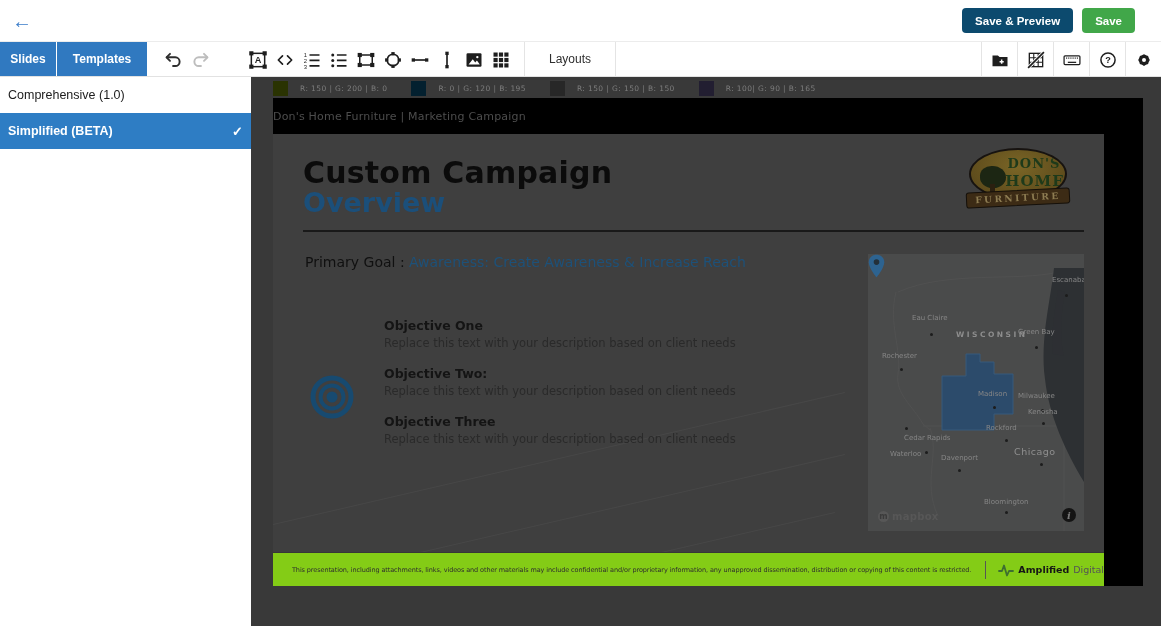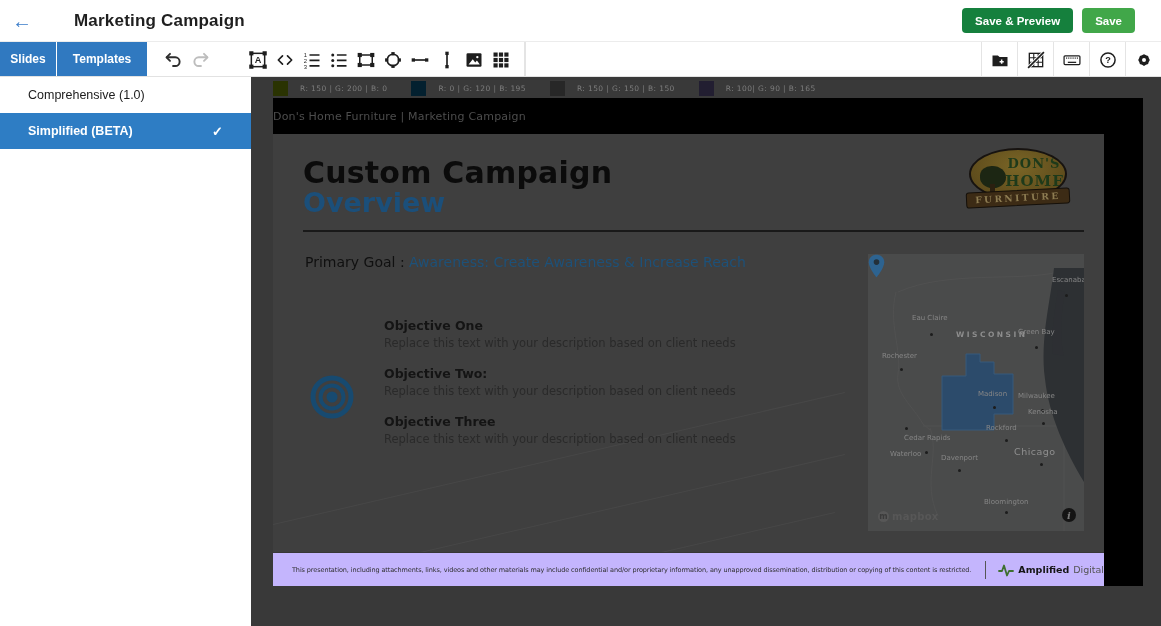--- a/index.html
+++ b/index.html
@@ -7,21 +7,21 @@
     font-family:"Liberation Sans",sans-serif}
   
   .app-header{position:absolute;left:0;top:0;width:1161px;height:42px;background:#fff;
     border-bottom:1px solid #ececec;display:flex;align-items:center;z-index:10}
   .back-btn{width:44px;height:42px;border:none;background:none;color:#3a7cc9;font-size:20px;
     font-weight:bold;cursor:pointer;line-height:42px}
   .app-title{font-size:17px;font-weight:700;color:#1f1f1f;margin-left:30px;letter-spacing:.2px}
   .header-actions{margin-left:auto;margin-right:26px;display:flex;gap:9px}
   .btn{height:25px;padding:0 13px;border:none;border-radius:4px;color:#fff;font-size:11.5px;
     font-weight:700;font-family:"Liberation Sans",sans-serif;cursor:pointer}
-  .btn-blue{background:#15803d}
+  .btn-blue{background:#0c4a6e}
   .btn-green{background:#41a749}
   
   .toolbar{position:absolute;left:0;top:42px;width:1161px;height:35px;background:#fff;
     border-bottom:1px solid #e2e2e2;display:flex;align-items:stretch;z-index:9}
   .tab{color:#fff;font-size:12px;font-weight:700;display:flex;align-items:center;
     justify-content:center;background:#3079c0;cursor:pointer}
   .tab-slides{width:56px}
   .tab-templates{width:90px;margin-left:1px}
   .tool-btn{width:27px;height:35px;border:none;background:none;display:flex;align-items:center;
     justify-content:center;cursor:pointer}
@@ -29,21 +29,21 @@
   .icon-group{display:flex;margin-left:30px}
   .tb-sep{width:1px;background:#e4e4e4;height:35px}
   .layouts-cell{width:90px;display:flex;align-items:center;justify-content:center;
     font-size:12px;color:#2e2e2e;cursor:pointer;border:none;background:none}
   .tb-right{margin-left:auto;display:flex}
   .tb-cell{width:36px;height:35px;border:none;border-left:1px solid #e4e4e4;background:none;
     display:flex;align-items:center;justify-content:center;cursor:pointer}
   .tool-btn svg,.tb-cell svg{display:block}
   
   .sidebar{position:absolute;left:0;top:77px;width:251px;height:549px;background:#fff;z-index:8}
-  .side-item{height:36px;display:flex;align-items:center;padding:0 28px;font-size:12.5px;
+  .side-item{height:36px;display:flex;align-items:center;padding:0 8px;font-size:12.5px;
     color:#1c1c1c;cursor:pointer}
   .side-item.selected{background:#2e7dc4;color:#fff;font-weight:700}
   .side-check{margin-left:auto;font-size:13px}
   
   .canvas{position:absolute;left:251px;top:77px;width:910px;height:549px;background:#393939;
     overflow:hidden}
   .swatch-row{position:absolute;left:22px;top:3px;height:16px;display:flex;align-items:center}
   .swatch-item{display:flex;align-items:center;margin-right:24px}
   .swatch-box{width:15px;height:15px;margin-right:12px;flex:none}
   .swatch-label{font-family:"DejaVu Sans",sans-serif;font-size:7.5px;color:#7d7d7d;
@@ -97,37 +97,36 @@
   .map-pin{position:absolute;left:117px;top:130px;z-index:3}
   .map-watermark{position:absolute;left:10px;bottom:9px;display:flex;align-items:center;
     gap:3px;z-index:3}
   .mb-circle{width:11px;height:11px;border-radius:50%;background:#575757;color:#3a3a3a;
     font-size:8px;font-weight:700;display:flex;align-items:center;justify-content:center}
   .mb-text{font-size:10px;font-weight:700;color:#575757;letter-spacing:.3px}
   .map-info{position:absolute;right:8px;bottom:9px;width:14px;height:14px;border-radius:50%;
     background:#141414;color:#7a7a7a;font-family:"DejaVu Serif",serif;font-style:italic;
     font-weight:700;font-size:10px;display:flex;align-items:center;justify-content:center;z-index:3}
   
-  .page-footer{position:absolute;left:0;top:418px;width:831px;height:34px;background:#c4b5fd;
+  .page-footer{position:absolute;left:0;top:418px;width:831px;height:34px;background:#84cc16;
     border-top:1px solid #373737;display:flex;align-items:center}
   .disclaimer{margin-left:19px;width:700px;font-size:6.5px;color:#2e2e2e;white-space:nowrap;
     overflow:hidden;letter-spacing:-.1px}
   .footer-sep{width:1px;height:18px;background:#565656;margin-left:14px}
   .brand{display:flex;align-items:center;gap:4px;margin-left:12px;white-space:nowrap}
   .brand b{font-size:9.5px;color:#161616}
   .brand span{font-size:9.5px;color:#555}
 </style>
 </head>
 <body>
 
 <header class="app-header">
   <button class="back-btn">
     <span>←</span>
   </button>
-  <h1 class="app-title">Marketing Campaign</h1>
   <div class="header-actions">
     <button class="btn btn-blue">Save &amp; Preview</button>
     <button class="btn btn-green">Save</button>
   </div>
 </header>
 
 <div class="toolbar">
   <div class="tab tab-slides">Slides</div>
   <div class="tab tab-templates">Templates</div>
 
@@ -231,20 +230,21 @@
             <rect x="16" y="9.5" width="5" height="5"></rect>
           <rect x="3" y="16" width="5" height="5"></rect>
             <rect x="9.5" y="16" width="5" height="5"></rect>
             <rect x="16" y="16" width="5" height="5"></rect>
         </g>
       </svg>
     </button>
   </div>
 
   <div class="tb-sep" style="margin-left:10px"></div>
+  <button class="layouts-cell">Layouts</button>
   <div class="tb-sep"></div>
 
   <div class="tb-right">
     <button class="tb-cell">
       <svg width="20" height="20" viewBox="0 0 24 24">
         <path d="M3 6.5 h6.5 l2 2 H21 v11 H3 Z" fill="#1e1e1e"></path>
         <path d="M14 11.5 v5 M11.5 14 h5" stroke="#fff" stroke-width="1.8"></path>
       </svg>
     </button>
     <button class="tb-cell">

